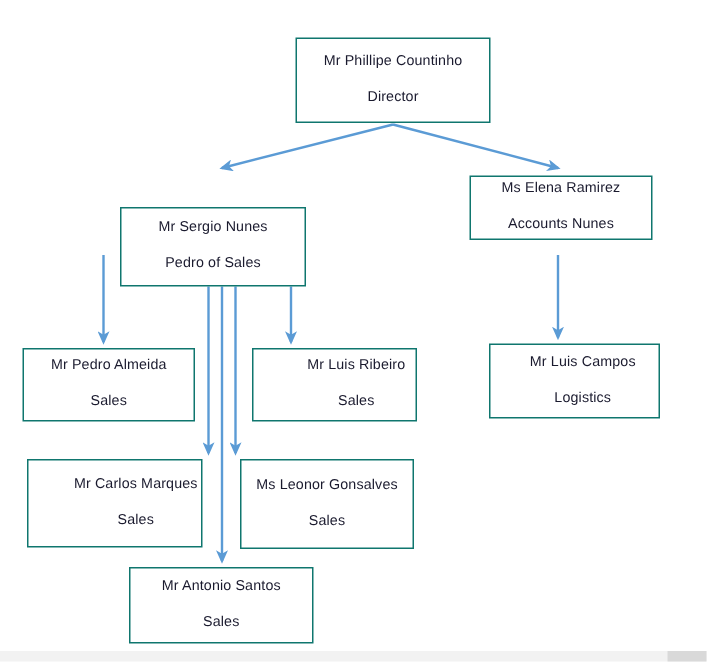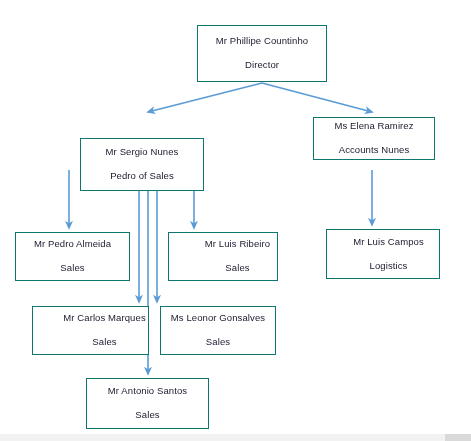--- a/index.html
+++ b/index.html
@@ -121,26 +121,26 @@
   <div class="org-box" style="left:168px; top:232px; width:110px; height:49px;padding-left:29px;">
     <span class="box-name">Mr Luis Ribeiro</span>
     <span class="box-role">Sales</span>
   </div>
 
   <div class="org-box" style="left:326px; top:229px; width:114px; height:50px;padding-left:11px;">
     <span class="box-name">Mr Luis Campos</span>
     <span class="box-role">Logistics</span>
   </div>
 
-  <div class="org-box" style="left:32px; top:306px; width:117px; height:49px;padding-left:28px;">
+  <div class="org-box" style="left:18px; top:306px; width:117px; height:59px;padding-left:28px;">
     <span class="box-name">Mr Carlos Marques</span>
     <span class="box-role">Sales</span>
   </div>
 
-  <div class="org-box" style="left:160px; top:306px; width:116px; height:49px;">
+  <div class="org-box" style="left:160px; top:306px; width:116px; height:60px;">
     <span class="box-name">Ms Leonor Gonsalves</span>
     <span class="box-role">Sales</span>
   </div>
 
   <div class="org-box" style="left:86px; top:378px; width:123px; height:51px;">
     <span class="box-name">Mr Antonio Santos</span>
     <span class="box-role">Sales</span>
   </div>
 
   <div id="page-bottom-strip"></div>

